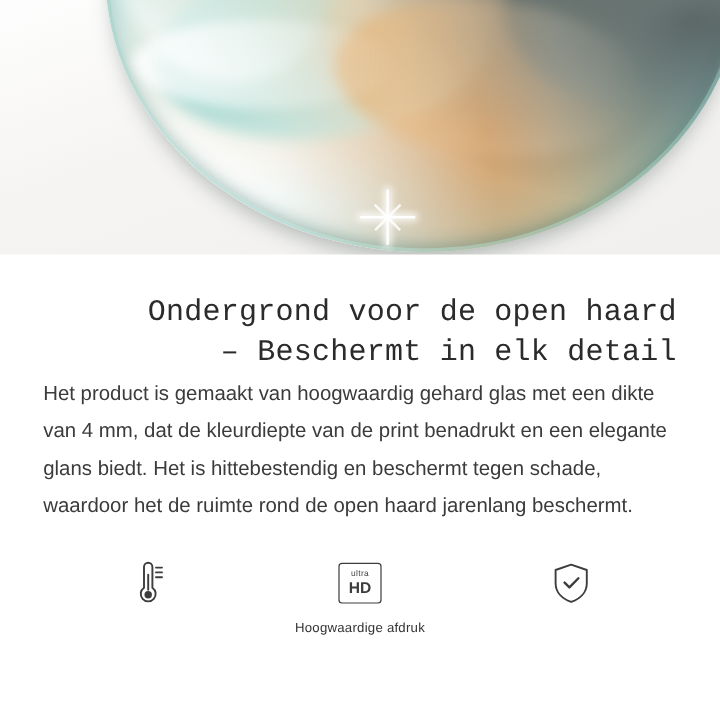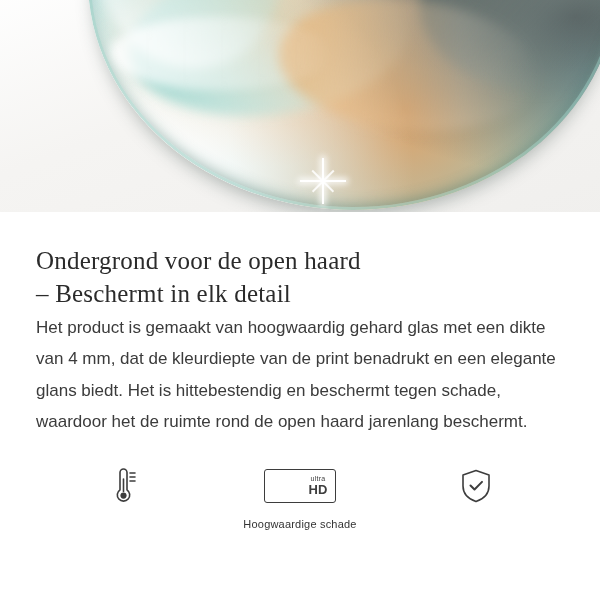--- a/index.html
+++ b/index.html
@@ -137,27 +137,28 @@
     height: 1.5px;
     background: rgba(255,255,255,0.85);
     transform: translate(-50%,-50%) rotate(-45deg);
   }
 
   
   .content {
     padding: 18px 36px 0 36px;
   }
   .headline {
-    font-family: Liberation Serif, serif;
+    font-family: Liberation Mono, monospace;
     font-size: 25px;
     line-height: 1.32;
     color: #2b2b2b;
     margin: 14px 0 0 0;
     font-weight: 400;
     letter-spacing: 0.2px;
+    text-align: right;
   }
   .headline .line2 {
     display: block;
   }
   .body-text {
     margin: 2px 0 0 0;
     font-size: 17px;
     line-height: 1.85;
     color: #3b3b3b;
     max-width: 526px;
@@ -192,21 +193,20 @@
   .ultrahd-box {
     border: 1.6px solid #3d3d3d;
     border-radius: 3px;
     width: 34px;
     height: 32px;
     display: flex;
     flex-direction: column;
     align-items: center;
     justify-content: center;
     line-height: 1;
-    padding-left: 36px;
   }
   .ultrahd-box .u-small {
     font-size: 7px;
     letter-spacing: 0.3px;
     color: #3d3d3d;
   }
   .ultrahd-box .u-big {
     font-size: 13px;
     font-weight: bold;
     color: #3d3d3d;
@@ -256,21 +256,21 @@
       </div>
     </div>
 
     <div class="feature">
       <div class="feature-icon">
         <div class="ultrahd-box">
           <span class="u-small">ultra</span>
           <span class="u-big">HD</span>
         </div>
       </div>
-      <div class="feature-label">Hoogwaardige schade</div>
+      <div class="feature-label">Hoogwaardige afdruk</div>
     </div>
 
     <div class="feature">
       <div class="feature-icon">
         <svg width="34" height="40" viewBox="0 0 34 40" fill="none" stroke="#3d3d3d" stroke-width="1.6" stroke-linejoin="round">
           <path d="M17 4.5 30 9v11c0 8-6.2 13.2-13 15.6C10.2 33.2 4 28 4 20V9z"></path>
           <path d="M11.5 19.5l4 4 7.5-7.6" stroke-width="2" stroke-linecap="round"></path>
         </svg>
       </div>
     </div>

